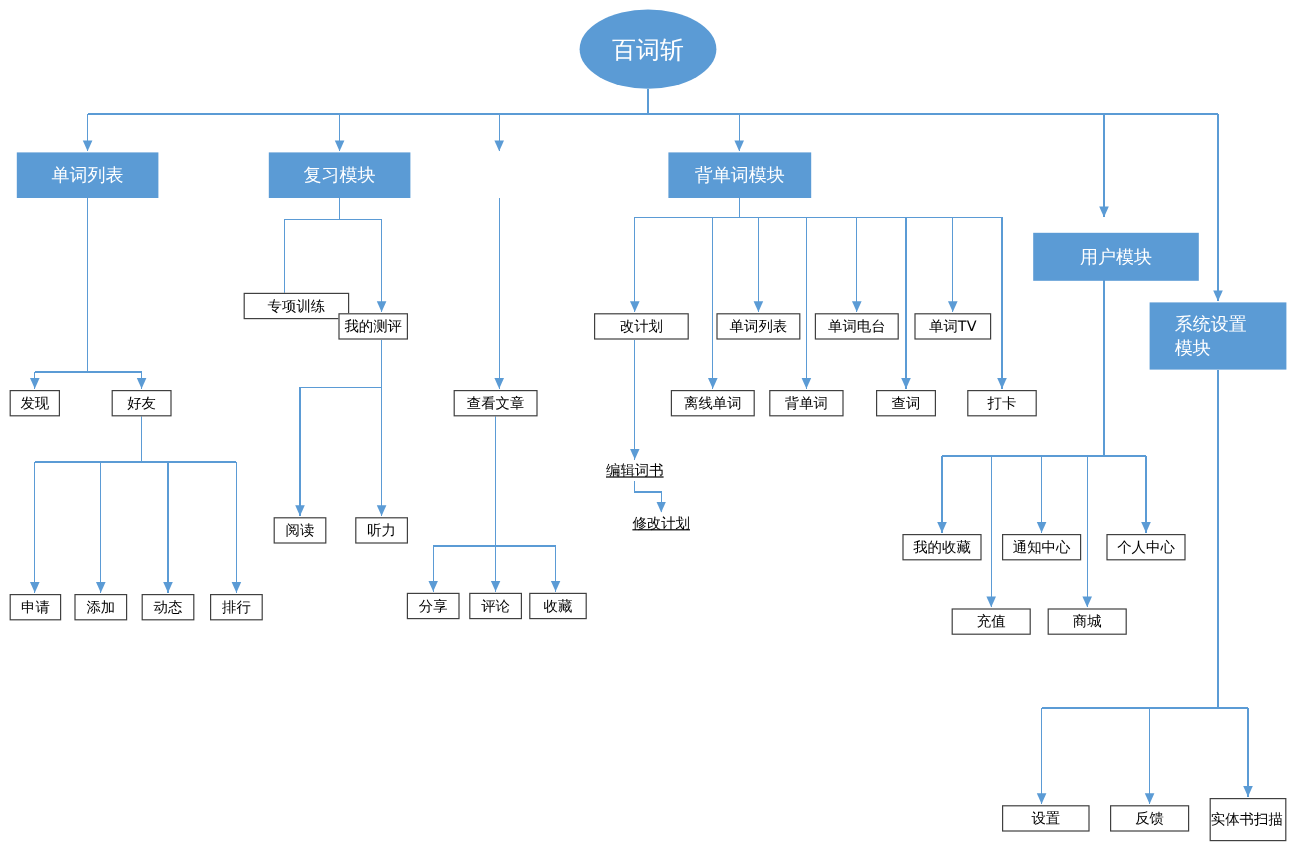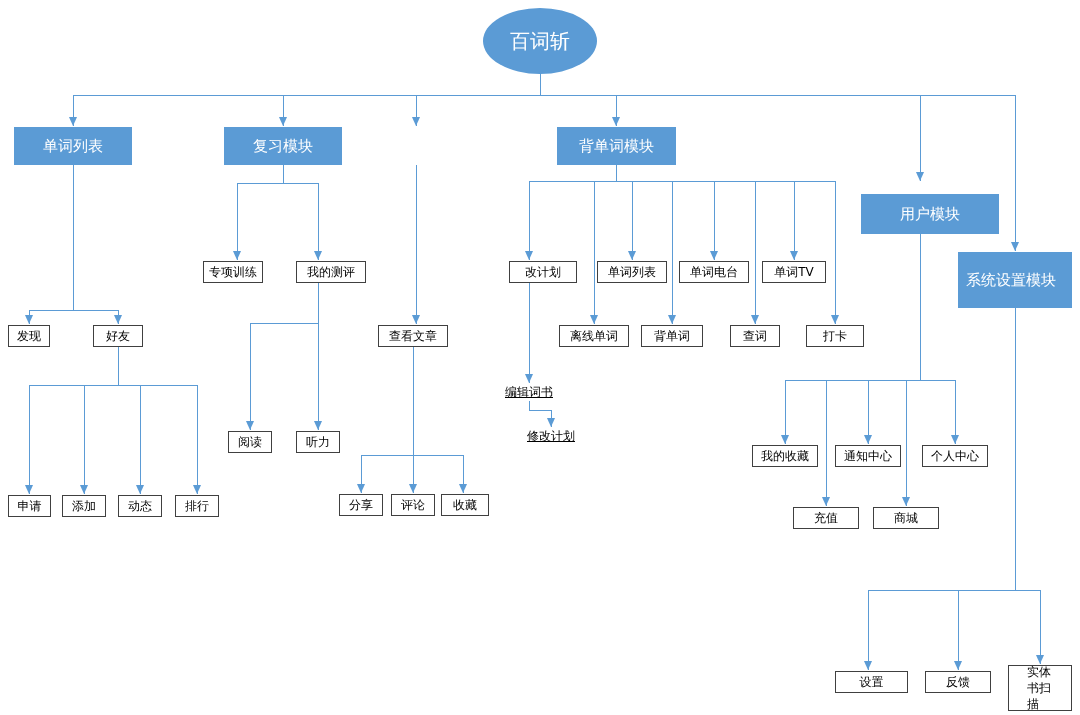--- a/index.html
+++ b/index.html
@@ -123,53 +123,53 @@
       <path d="M1040 590 V664" marker-end="url(#arw)"></path>
     </g>
   </svg>
 
   <div class="node root-ellipse" style="left:483px;top:8px;width:114px;height:66px">百词斩</div>
 
   <div class="node module" style="left:14px;top:127px;width:118px;height:38px">单词列表</div>
   <div class="node module" style="left:224px;top:127px;width:118px;height:38px">复习模块</div>
   <div class="node module" style="left:557px;top:127px;width:119px;height:38px">背单词模块</div>
   <div class="node module" style="left:861px;top:194px;width:138px;height:40px">用户模块</div>
-  <div class="node module wrap-left" style="left:958px;top:252px;width:114px;height:56px;padding:0 8px">系统设置模块</div>
+  <div class="node module wrap-left" style="left:958px;top:252px;width:114px;height:56px;padding:0 21px">系统设置模块</div>
 
   <div class="node box" style="left:8px;top:325px;width:42px;height:22px">发现</div>
   <div class="node box" style="left:93px;top:325px;width:50px;height:22px">好友</div>
   <div class="node box" style="left:8px;top:495px;width:43px;height:22px">申请</div>
   <div class="node box" style="left:62px;top:495px;width:44px;height:22px">添加</div>
   <div class="node box" style="left:118px;top:495px;width:44px;height:22px">动态</div>
   <div class="node box" style="left:175px;top:495px;width:44px;height:22px">排行</div>
 
-  <div class="node box" style="left:203px;top:261px;width:60px;height:22px">专项训练</div>
-  <div class="node box" style="left:296px;top:261px;width:70px;height:22px">我的测评</div>
+  <div class="node box" style="left:203px;top:244px;width:88px;height:22px">专项训练</div>
+  <div class="node box" style="left:282px;top:261px;width:58px;height:22px">我的测评</div>
   <div class="node box" style="left:228px;top:431px;width:44px;height:22px">阅读</div>
   <div class="node box" style="left:296px;top:431px;width:44px;height:22px">听力</div>
 
   <div class="node box" style="left:378px;top:325px;width:70px;height:22px">查看文章</div>
   <div class="node box" style="left:339px;top:494px;width:44px;height:22px">分享</div>
   <div class="node box" style="left:391px;top:494px;width:44px;height:22px">评论</div>
   <div class="node box" style="left:441px;top:494px;width:48px;height:22px">收藏</div>
 
-  <div class="node box" style="left:509px;top:261px;width:68px;height:22px">改计划</div>
+  <div class="node box" style="left:495px;top:261px;width:79px;height:22px">改计划</div>
   <div class="node box" style="left:597px;top:261px;width:70px;height:22px">单词列表</div>
   <div class="node box" style="left:679px;top:261px;width:70px;height:22px">单词电台</div>
   <div class="node box" style="left:762px;top:261px;width:64px;height:22px">单词TV</div>
   <div class="node box" style="left:559px;top:325px;width:70px;height:22px">离线单词</div>
   <div class="node box" style="left:641px;top:325px;width:62px;height:22px">背单词</div>
   <div class="node box" style="left:730px;top:325px;width:50px;height:22px">查词</div>
   <div class="node box" style="left:806px;top:325px;width:58px;height:22px">打卡</div>
   <div class="node plain" style="left:496px;top:384px;width:66px;height:17px">编辑词书</div>
   <div class="node plain" style="left:518px;top:428px;width:66px;height:17px">修改计划</div>
 
   <div class="node box" style="left:752px;top:445px;width:66px;height:22px">我的收藏</div>
   <div class="node box" style="left:835px;top:445px;width:66px;height:22px">通知中心</div>
   <div class="node box" style="left:922px;top:445px;width:66px;height:22px">个人中心</div>
   <div class="node box" style="left:793px;top:507px;width:66px;height:22px">充值</div>
   <div class="node box" style="left:873px;top:507px;width:66px;height:22px">商城</div>
 
   <div class="node box" style="left:835px;top:671px;width:73px;height:22px">设置</div>
   <div class="node box" style="left:925px;top:671px;width:66px;height:22px">反馈</div>
-  <div class="node box wrap-left" style="left:1008px;top:665px;width:64px;height:46px;padding:0 18px">实体书扫描</div>
+  <div class="node box wrap-left" style="left:1008px;top:665px;width:64px;height:36px;padding:0 0">实体书扫描</div>
 
 </div>
 
 </body></html>

